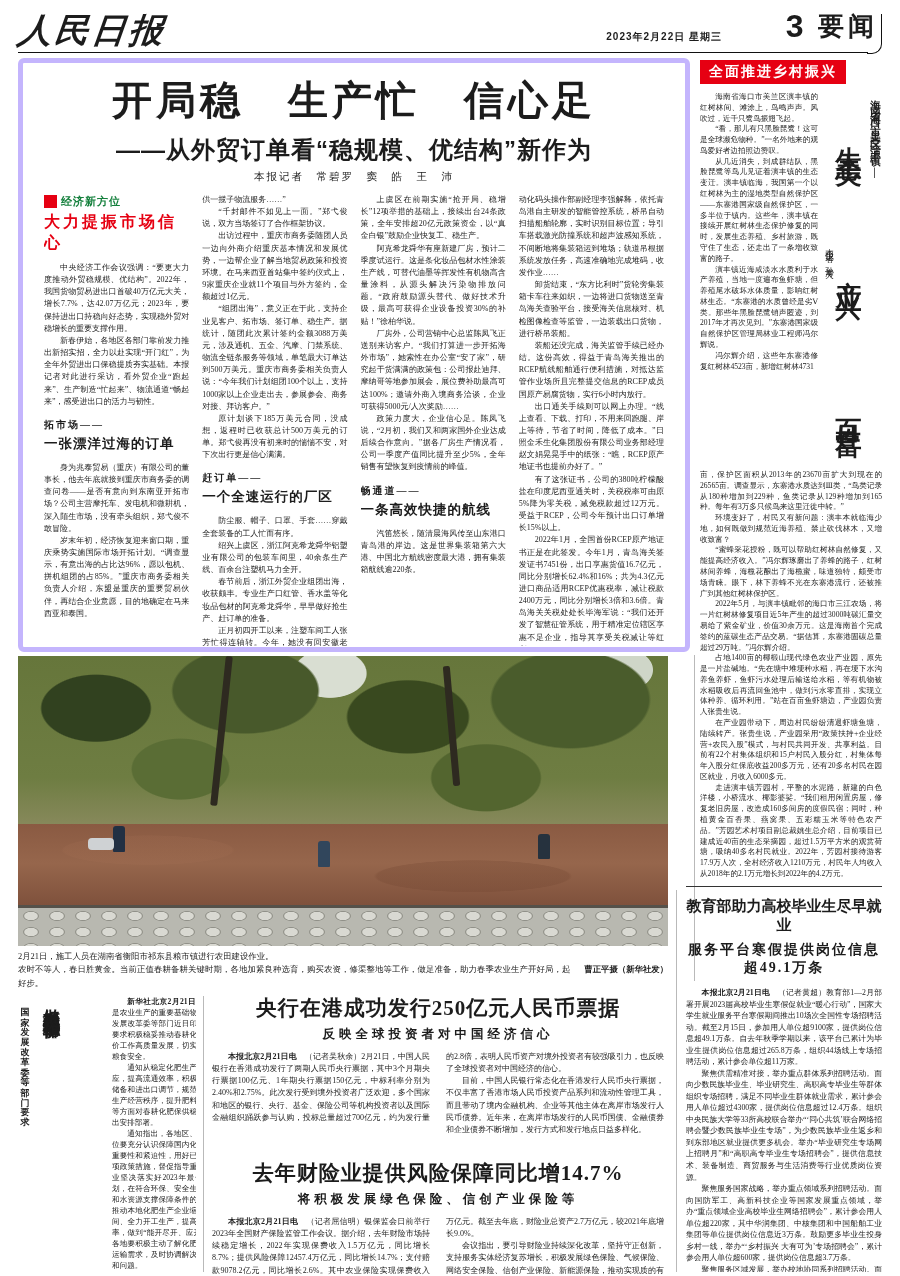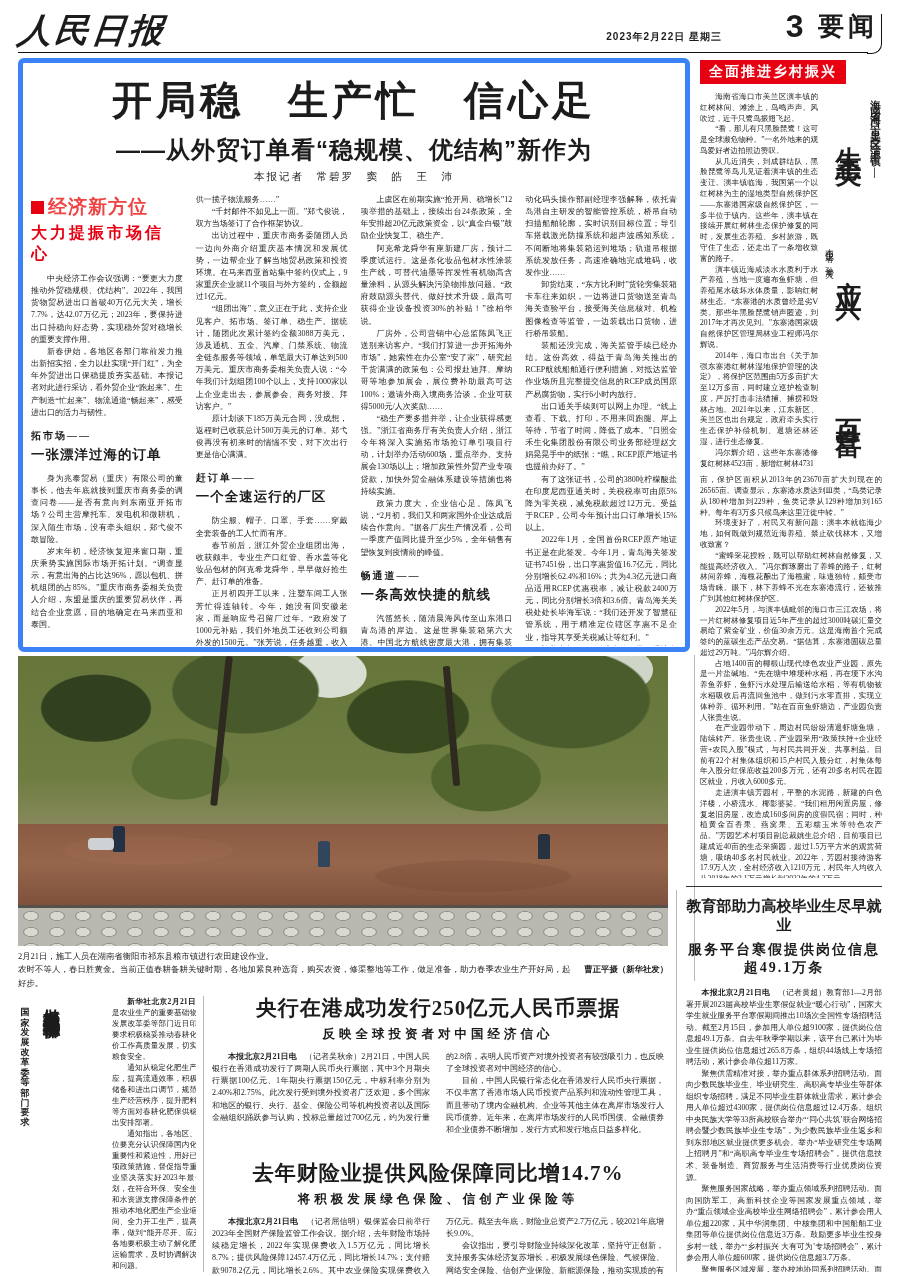--- a/index.html
+++ b/index.html
@@ -11,38 +11,38 @@
             letter-spacing:3px;transform:skewX(-6deg);font-family:"DejaVu Serif",serif;}
   .hdr-date{position:absolute;right:160px;top:24px;font-size:10px;font-weight:bold;letter-spacing:1px;
             font-family:"Liberation Sans",sans-serif;}
   .hdr-page{position:absolute;right:4px;top:2px;font-family:"Liberation Sans",sans-serif;font-weight:bold;}
   .hdr-page .num{font-size:32px;vertical-align:middle;}
   .hdr-page .sec{font-size:26px;letter-spacing:4px;vertical-align:middle;margin-left:10px;}
   .hdr-rule{position:absolute;left:0;top:46px;width:850px;border-top:1.5px solid #111;}
   .hdr-corner{position:absolute;right:0;top:8px;width:14px;height:39px;
               border-right:1.5px solid #111;border-bottom:1.5px solid #111;border-radius:0 0 10px 0;}
   
-  .mainbox{position:absolute;left:18px;top:58px;width:672px;height:594px;border:5px solid #3b82f6;
-           border-radius:6px;box-sizing:border-box;padding:6px 8px 8px;overflow:hidden;background:#fff;}
+  .mainbox{position:absolute;left:18px;top:58px;width:672px;height:594px;border:5px solid #c4b5fd;
+           border-radius:6px;box-sizing:border-box;padding:6px 21px 8px;overflow:hidden;background:#fff;}
   .m-headline{text-align:center;font-family:"Liberation Sans",sans-serif;font-weight:bold;
               font-size:40px;letter-spacing:4px;margin:4px 0 2px;}
   .m-sub{text-align:center;font-family:"Liberation Sans",sans-serif;font-weight:bold;
          font-size:24px;letter-spacing:1px;margin:6px 0 4px;}
   .m-byline{text-align:center;font-size:10.5px;letter-spacing:2px;margin:4px 0 10px;}
   .m-cols{display:flex;gap:13px;height:452px;overflow:hidden;}
   .m-col{flex:1 1 0;overflow:hidden;}
   .bp{margin:0;font-size:8px;line-height:1.52;text-align:justify;text-indent:2em;}
   .nc{text-indent:0;}
   .kicker{font-weight:bold;font-size:10px;letter-spacing:2px;margin:10px 0 3px;}
   .colhead{font-family:"Liberation Sans",sans-serif;font-weight:bold;font-size:13.5px;
            text-align:left;letter-spacing:1px;margin:2px 0 9px;}
   .econ{margin-bottom:8px;}
   .econ-l1{display:flex;align-items:center;gap:4px;}
   .econ-sq{width:13px;height:13px;background:#e60012;display:inline-block;}
-  .econ-t{color:#ef4444;font-family:"Liberation Sans",sans-serif;font-weight:bold;font-size:19px;letter-spacing:1px;}
+  .econ-t{color:#15803d;font-family:"Liberation Sans",sans-serif;font-weight:bold;font-size:11px;letter-spacing:1px;}
   .econ-t2{color:#e60012;font-family:"Liberation Sans",sans-serif;font-weight:bold;font-size:16px;
            letter-spacing:3px;margin-top:3px;}
   
   .vrule{position:absolute;border-left:1px solid #b9b9b9;}
   .rural{position:absolute;left:700px;top:60px;width:182px;height:818px;overflow:hidden;}
   .rural-badge{display:inline-block;background:#e60012;color:#fff;font-family:"Liberation Sans",sans-serif;
                font-weight:bold;font-size:14px;letter-spacing:2px;padding:3px 9px;margin-bottom:8px;}
   .rural-top{width:118px;min-height:372px;}
   .rural-strip{position:absolute;right:0;top:32px;width:60px;height:440px;}
   .vert{writing-mode:vertical-rl;}
@@ -146,30 +146,30 @@
       <div class="m-col">
         <div>
             <p class="bp nc">供一揽子物流服务……”</p>
             <p class="bp">“千封邮件不如见上一面。”郑弋俊说，双方当场签订了合作框架协议。</p>
             <p class="bp">出访过程中，重庆市商务委随团人员一边向外商介绍重庆基本情况和发展优势，一边帮企业了解当地贸易政策和投资环境。在马来西亚首站集中签约仪式上，9家重庆企业就11个项目与外方签约，金额超过1亿元。</p>
             <p class="bp">“组团出海”，意义正在于此，支持企业见客户、拓市场、签订单、稳生产。据统计，随团此次累计签约金额3088万美元，涉及通机、五金、汽摩、门禁系统、物流全链条服务等领域，单笔最大订单达到500万美元。重庆市商务委相关负责人说：“今年我们计划组团100个以上，支持1000家以上企业走出去，参展参会、商务对接、拜访客户。”</p>
             <p class="bp">原计划谈下185万美元合同，没成想，返程时已收获总计500万美元的订单。郑弋俊再没有初来时的惴惴不安，对下次出行更是信心满满。</p>
             <div class="kicker">赶订单——</div>
             <div class="colhead">一个全速运行的厂区</div>
             <p class="bp">防尘服、帽子、口罩、手套……穿戴全套装备的工人忙而有序。</p>
+            <p class="bp">绍兴上虞区，浙江阿克希龙舜华铝塑业有限公司的包装车间里，40余条生产线、百余台注塑机马力全开。</p>
             <p class="bp">春节前后，浙江外贸企业组团出海，收获颇丰。专业生产口红管、香水盖等化妆品包材的阿克希龙舜华，早早做好抢生产、赶订单的准备。</p>
             <p class="bp">正月初四开工以来，注塑车间工人张芳忙得连轴转。今年，她没有回安徽老家，而是响应号召留厂过年。“政府发了1000元补贴，我们外地员工还收到公司额外发的1500元。”张芳说，任务越重，收入就越高，大家干劲十足。</p>
           </div>
       </div>
       <div class="m-col">
         <div>
             <p class="bp">上虞区在前期实施“抢开局、稳增长”12项举措的基础上，接续出台24条政策，全年安排超20亿元政策资金，以“真金白银”鼓励企业快复工、稳生产。</p>
             <p class="bp">阿克希龙舜华有座新建厂房，预计二季度试运行。这是条化妆品包材水性涂装生产线，可替代油墨等挥发性有机物高含量涂料，从源头解决污染物排放问题。“政府鼓励源头替代、做好技术升级，最高可获得企业设备投资30%的补贴！”徐柏华说。</p>
             <p class="bp">厂房外，公司营销中心总监陈凤飞正送别来访客户。“我们打算进一步开拓海外市场”，她索性在办公室“安了家”，研究起干货满满的政策包：公司报赴迪拜、摩纳哥等地参加展会，展位费补助最高可达100%；邀请外商入境商务洽谈，企业可获得5000元/人次奖励……</p>
-            <p class="bp">“稳生产要多措并举，让企业获得感更强。”浙江省商务厅有关负责人介绍，浙江今年将深入实施拓市场抢订单引项目行动，计划举办活动600场，重点举办、支持展会130场以上；增加政策性外贸产业专项贷款，加快外贸金融体系建设等措施也将持续实施。</p>
             <p class="bp">政策力度大，企业信心足。陈凤飞说，“2月初，我们又和两家国外企业达成后续合作意向。”据各厂房生产情况看，公司一季度产值同比提升至少5%，全年销售有望恢复到疫情前的峰值。</p>
             <div class="kicker">畅通道——</div>
             <div class="colhead">一条高效快捷的航线</div>
             <p class="bp">汽笛悠长，随清晨海风传至山东港口青岛港的岸边。这是世界集装箱第六大港、中国北方航线密度最大港，拥有集装箱航线逾220条。</p>
           </div>
       </div>
       <div class="m-col">
         <div>
             <p class="bp nc">动化码头操作部副经理李强解释，依托青岛港自主研发的智能管控系统，桥吊自动扫描船舶轮廓，实时识别目标位置；导引车搭载激光防撞系统和超声波感知系统，不间断地将集装箱运到堆场；轨道吊根据系统发放任务，高速准确地完成堆码，收发作业……</p>
             <p class="bp">卸货结束，“东方比利时”货轮旁集装箱卡车往来如织，一边将进口货物送至青岛海关查验平台，接受海关信息核对、机检图像检查等监管，一边装载出口货物，进行桥吊装船。</p>
@@ -185,21 +185,20 @@
 
   <div class="vrule" style="left:694px;top:655px;height:326px;"></div>
 
   <div class="rural">
     <div class="rural-badge">全面推进乡村振兴</div>
     <div class="rural-top">
         <p class="bp">海南省海口市美兰区演丰镇的红树林间、滩涂上，鸟鸣声声。风吹过，近千只鹭鸟振翅飞起。</p>
         <p class="bp">“看，那儿有只黑脸琵鹭！这可是全球濒危物种。”一名外地来的观鸟爱好者边拍照边赞叹。</p>
         <p class="bp">从几近消失，到成群结队，黑脸琵鹭等鸟儿见证着演丰镇的生态变迁。演丰镇临海，我国第一个以红树林为主的湿地类型自然保护区——东寨港国家级自然保护区，一多半位于镇内。这些年，演丰镇在接续开展红树林生态保护修复的同时，发展生态养殖、乡村旅游，既守住了生态，还走出了一条增收致富的路子。</p>
         <p class="bp">演丰镇近海咸淡水水质利于水产养殖，当地一度遍布鱼虾塘，但养殖尾水破坏水体质量，影响红树林生态。“东寨港的水质曾经是劣Ⅴ类。那些年黑脸琵鹭销声匿迹，到2017年才再次见到。”东寨港国家级自然保护区管理局林业工程师冯尔辉说。</p>
-        <p class="bp">2014年，海口市出台《关于加强东寨港红树林湿地保护管理的决定》，将保护区范围由5万多亩扩大至12万多亩，同时建立巡护检查制度，严厉打击非法猎捕、捕捞和毁林占地。2021年以来，江东新区、美兰区也出台规定，政府牵头实行生态保护补偿机制、退塘还林还湿，进行生态修复。</p>
         <p class="bp">冯尔辉介绍，这些年东寨港修复红树林4523亩，新增红树林4731</p>
       </div>
     <div class="rural-strip">
       <div class="r-kicker vert">海南省海口市美兰区演丰镇——</div>
       <div class="r-h r-h1 vert">生态美</div>
       <div class="r-h r-h2 vert">产业兴</div>
       <div class="r-h r-h3 vert">百姓富</div>
       <div class="r-byline vert">本报记者　孙海天</div>
     </div>
     <div class="rural-bottom">

